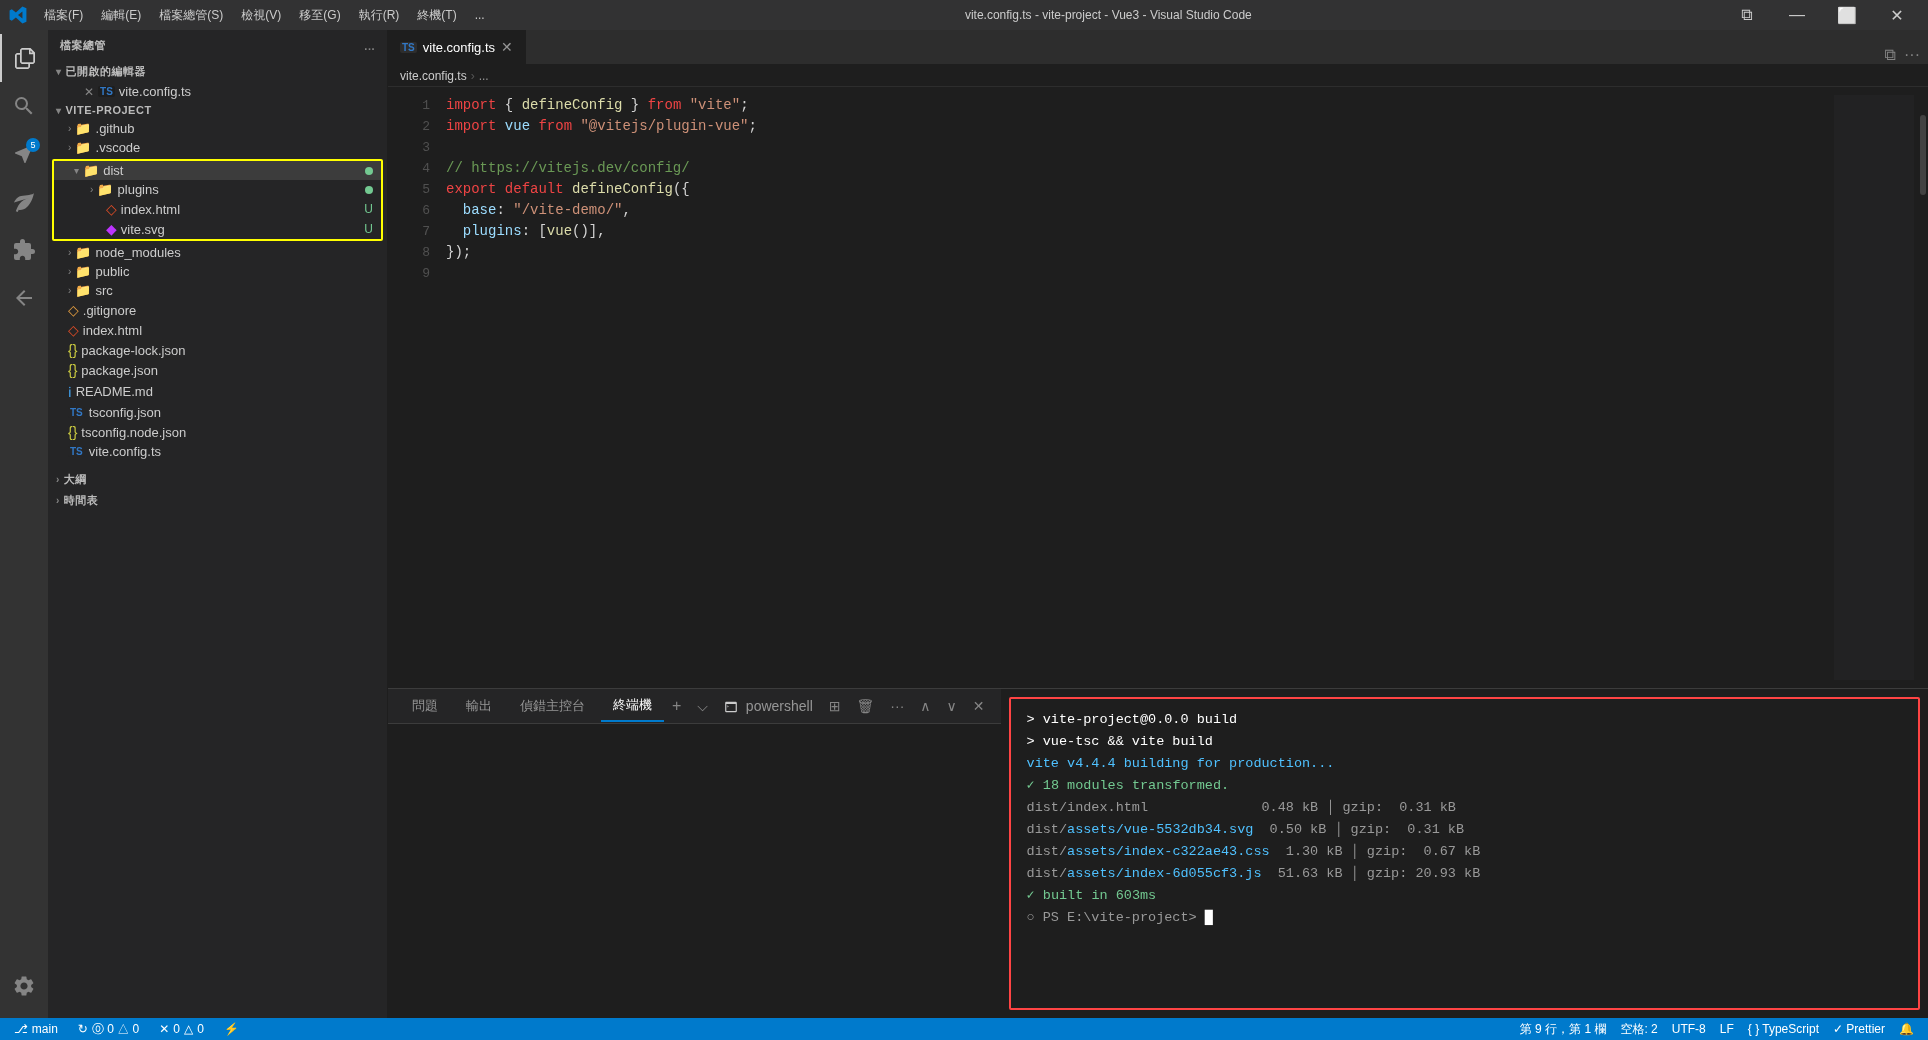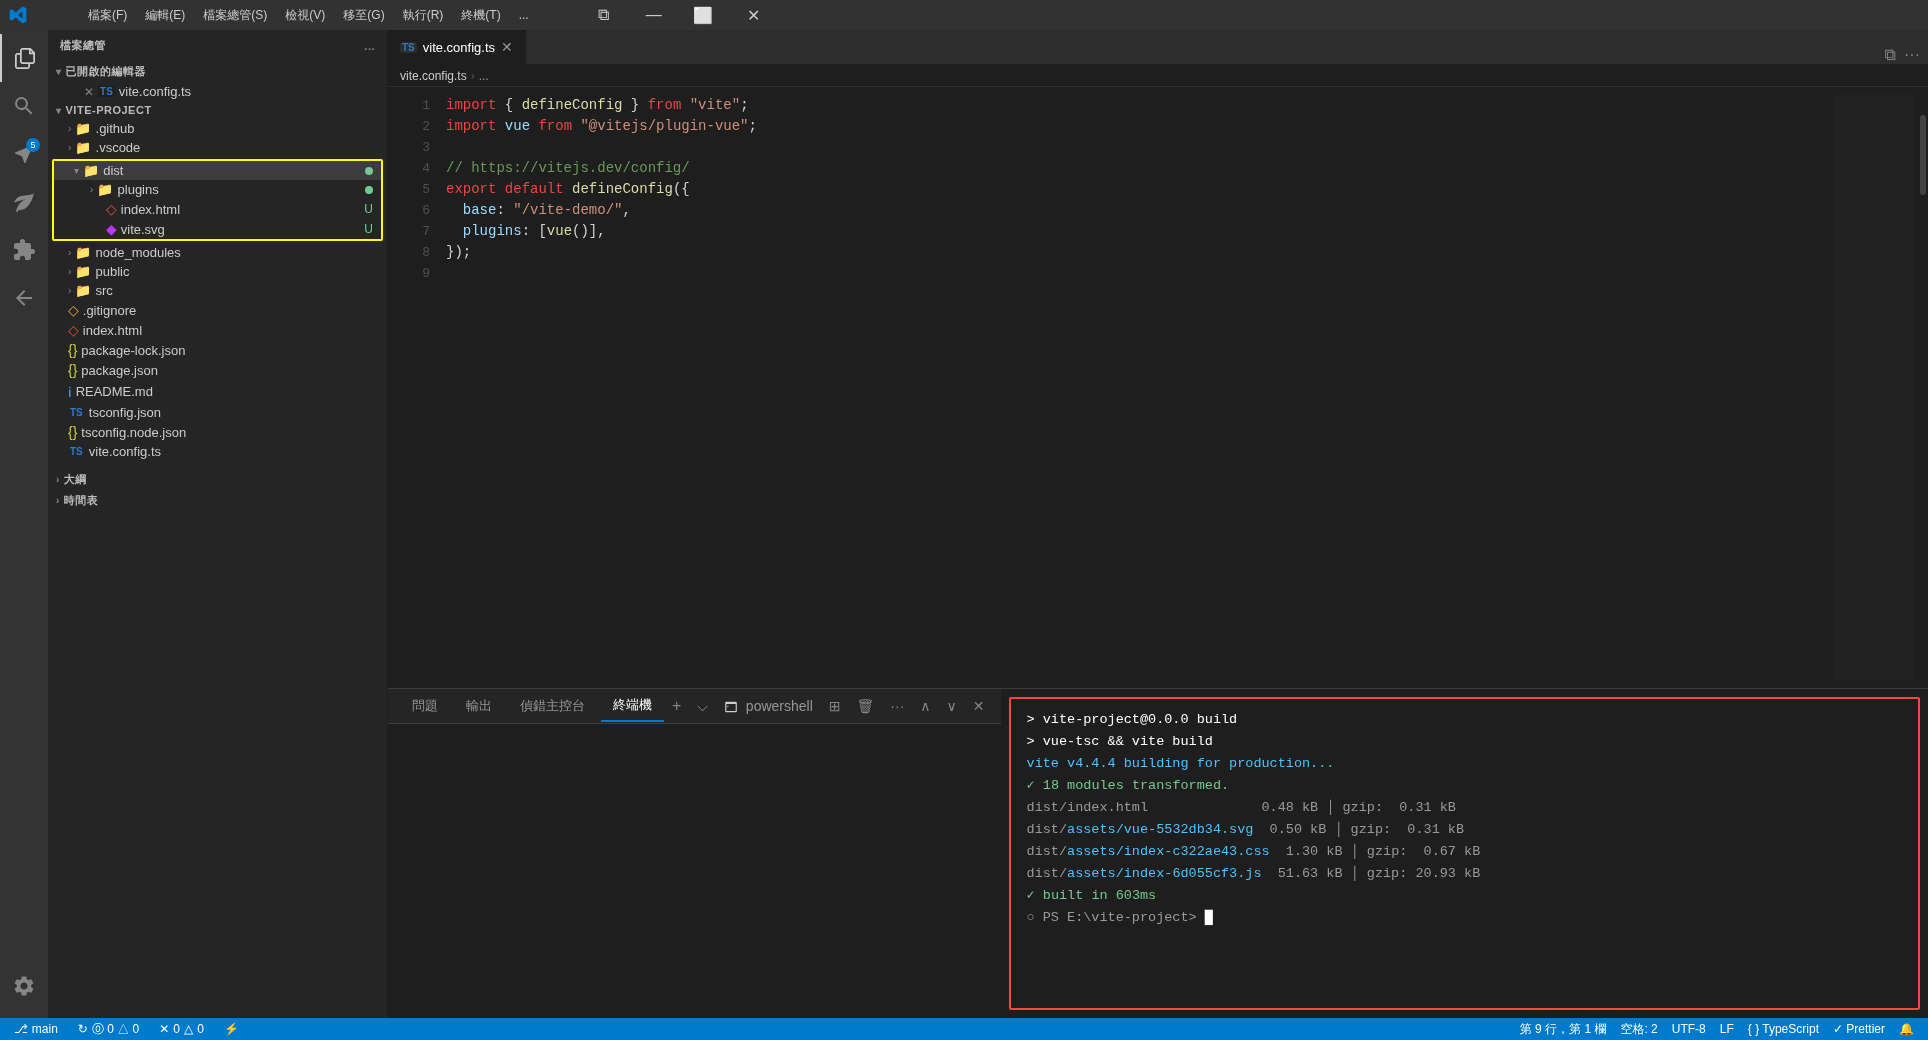--- a/index.html
+++ b/index.html
@@ -16,21 +16,20 @@
     }
 
     
     .titlebar {
       height: 30px;
       background: #323233;
       display: flex;
       align-items: center;
       padding: 0 8px;
       flex-shrink: 0;
-      gap: 44px;
     }
     .titlebar-menu {
       display: flex;
       align-items: center;
       gap: 2px;
       font-size: 12px;
       color: #cccccc;
     }
     .titlebar-menu span {
       padding: 2px 8px;
@@ -432,20 +431,21 @@
   <div class="titlebar-menu">
     <span>檔案(F)</span>
     <span>編輯(E)</span>
     <span>檔案總管(S)</span>
     <span>檢視(V)</span>
     <span>移至(G)</span>
     <span>執行(R)</span>
     <span>終機(T)</span>
     <span>...</span>
   </div>
+  <div class="titlebar-title">vite.config.ts - vite-project - Vue3 - Visual Studio Code</div>
   <div class="titlebar-controls">
     <span>⧉</span>
     <span>—</span>
     <span>⬜</span>
     <span class="close">✕</span>
   </div>
 </div>
 
 <div class="main-layout">
 

